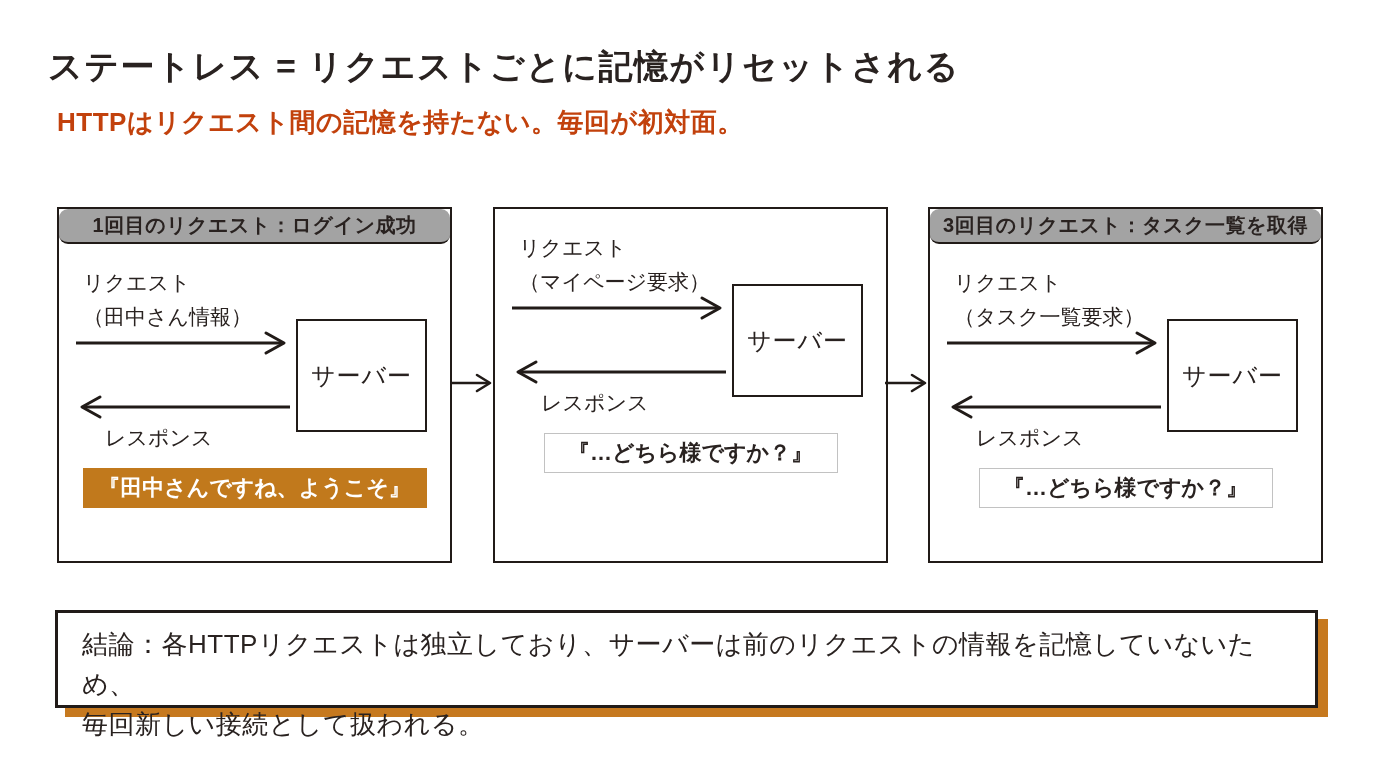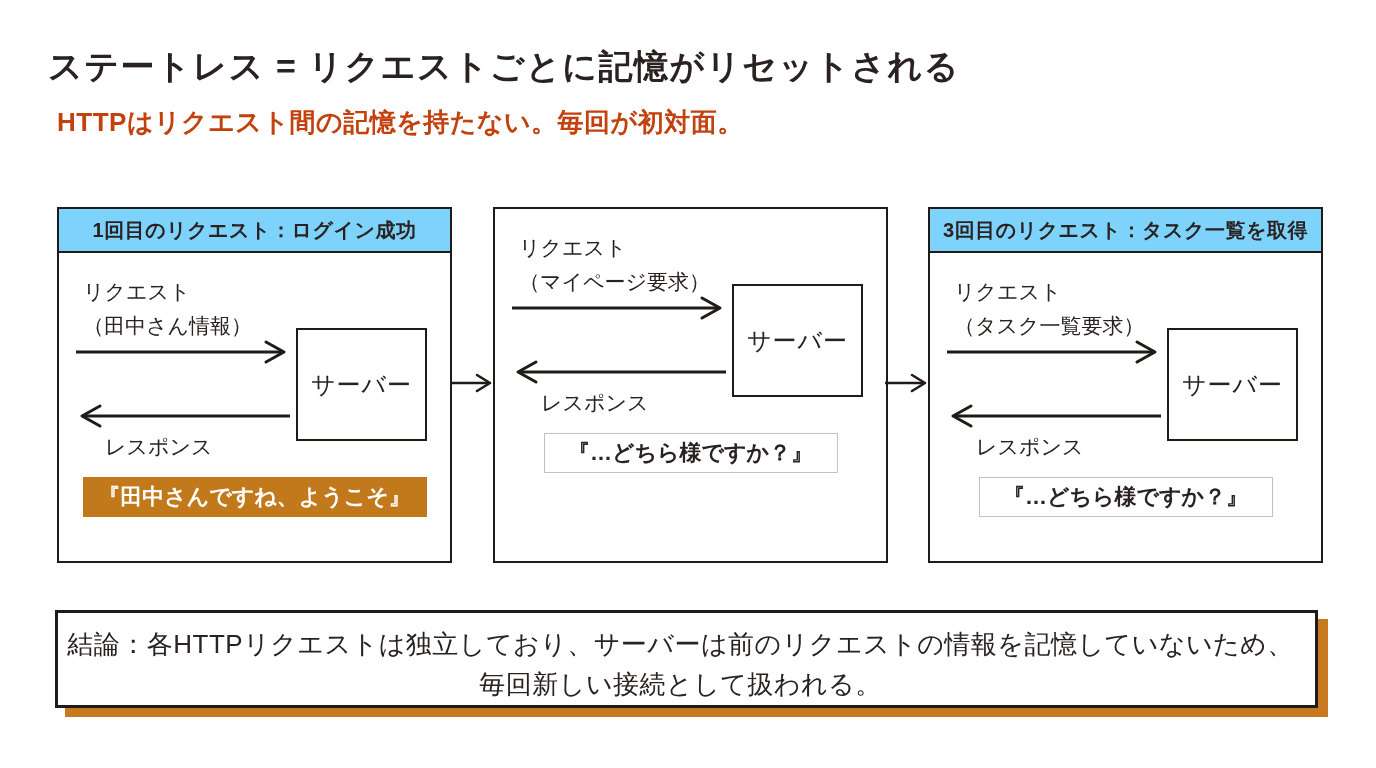--- a/index.html
+++ b/index.html
@@ -40,31 +40,32 @@
     width: 395px;
     height: 356px;
     border: 2.5px solid #211b18;
     background: #ffffff;
     box-sizing: border-box;
   }
   .panel-1 { left: 57px; }
   .panel-2 { left: 493px; }
   .panel-3 { left: 928px; }
   .panel-header {
-    height: 44px;
-    background: #7dd3fc;
+    height: 35px;
+    background: #a3a3a3;
     border-bottom: 2.5px solid #211b18;
     display: flex;
     align-items: center;
     justify-content: center;
     font-size: 20px;
     font-weight: bold;
     letter-spacing: 0.5px;
     white-space: nowrap;
     box-sizing: border-box;
+    border-radius: 9px;
   }
   .panel-body {
     position: relative;
     height: 306px;
   }
   .req-label {
     position: absolute;
     left: 24px;
     top: 22px;
     font-size: 21px;
@@ -130,28 +131,27 @@
   .conclusion {
     position: absolute;
     left: 55px;
     top: 610px;
     width: 1263px;
     height: 98px;
     border: 3px solid #211b18;
     background: #ffffff;
     box-shadow: 10px 9px 0 #c6791f;
     box-sizing: border-box;
-    padding: 11px 18px 0 6px;
+    padding: 11px 18px 0 24px;
     font-size: 26px;
     line-height: 40px;
     font-weight: 500;
     letter-spacing: 0.5px;
     color: #292220;
     white-space: pre-line;
-    text-align: center;
   }
 </style>
 </head>
 <body>
 
 <div id="page">
 
   <div class="title">ステートレス = リクエストごとに記憶がリセットされる</div>
   <div class="subtitle">HTTPはリクエスト間の記憶を持たない。毎回が初対面。</div>
 

